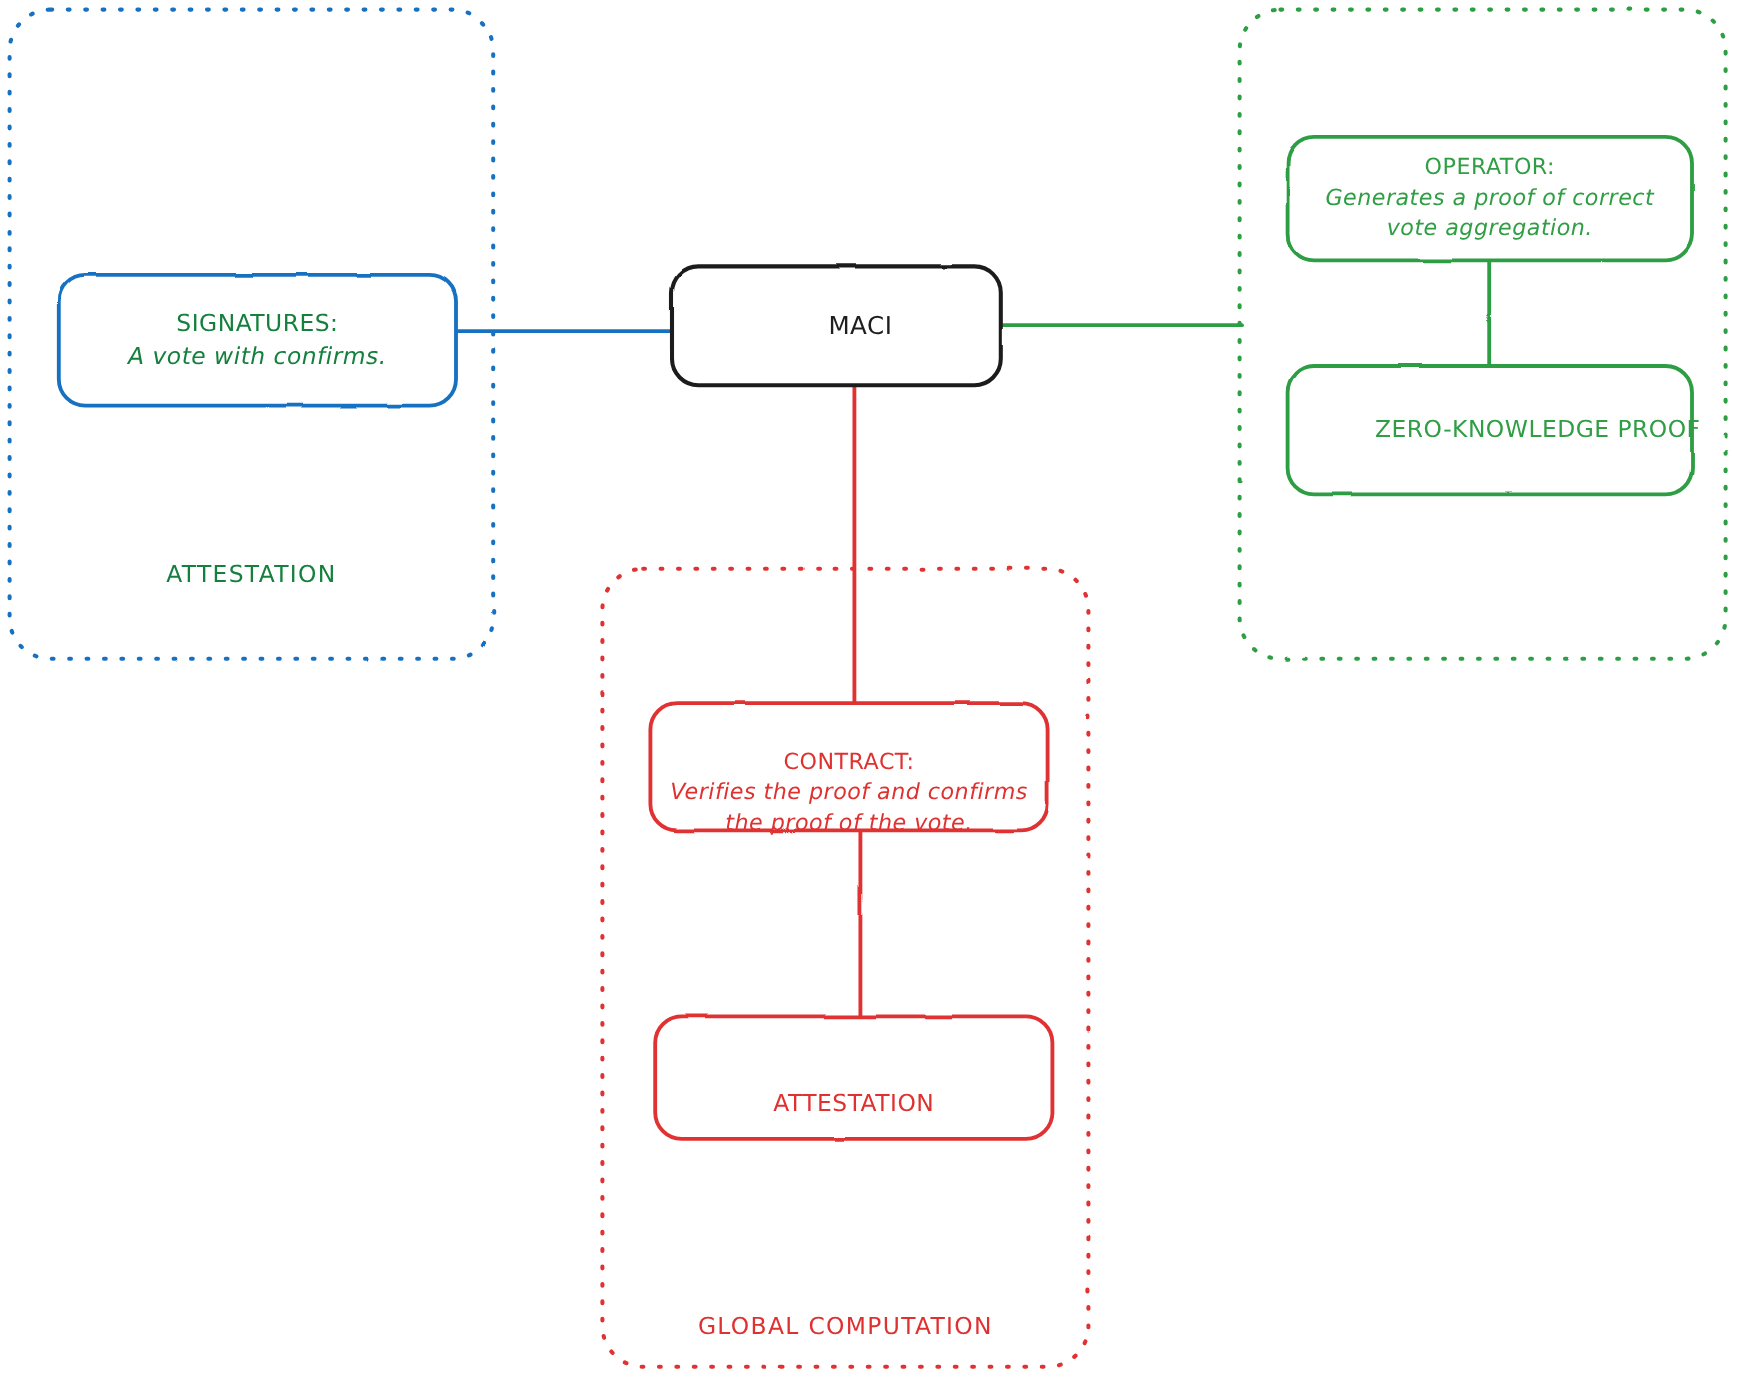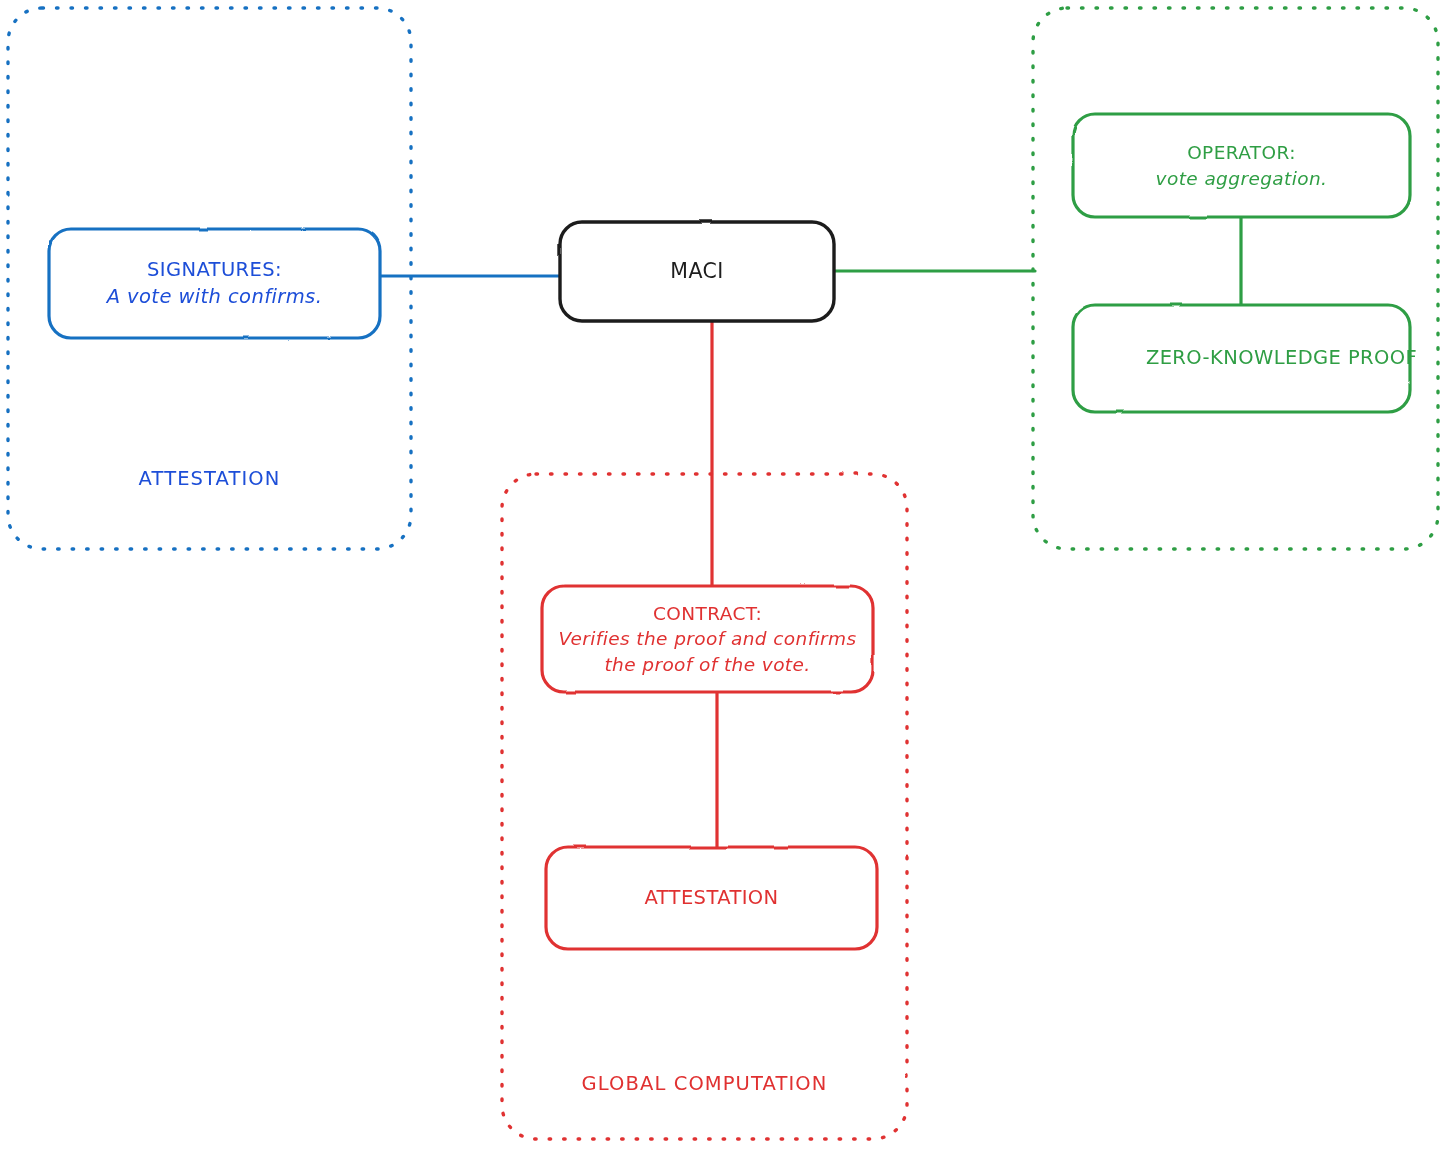--- a/index.html
+++ b/index.html
@@ -47,23 +47,23 @@
   }
   .node-label .line { display: block; }
   .group-label {
     position: absolute;
     text-align: center;
     font-family: "DejaVu Sans", sans-serif;
     letter-spacing: 1.1px;
     white-space: nowrap;
   }
   
-  .c-blue  { color: #1d4ed8; border-radius: 21px; }
+  .c-blue  { color: #15803d; border-radius: 21px; }
   .c-green { color: #2f9e44; }
-  .c-red   { color: #e03131; }
+  .c-red   { color: #e03131; margin-top: 22px; }
   .c-black { color: #1e1e1e; }
 
   .sz-20 { font-size: 19.5px; }
   .sz-19 { font-size: 18.5px; }
   .sz-21 { font-size: 20.5px; }
 
   .it { font-style: italic; }
 </style>
 </head>
 <body>
@@ -121,26 +121,27 @@
     </g>
   </svg>
 
   <div class="label-layer">
 
     <div class="node-label c-blue" style="left:49px; top:229px; width:331px; height:109px;">
       <span class="line sz-20">SIGNATURES:</span>
       <span class="line sz-20 it">A vote with confirms.</span>
     </div>
 
-    <div class="node-label c-black" style="left:560px; top:222px; width:274px; height:99px;">
+    <div class="node-label c-black" style="left:560px; top:222px; width:274px; height:99px;padding-left:20px;">
       <span class="line sz-21">MACI</span>
     </div>
 
     <div class="node-label c-green" style="left:1073px; top:114px; width:337px; height:103px;">
       <span class="line sz-19">OPERATOR:</span>
+      <span class="line sz-19 it">Generates a proof of correct</span>
       <span class="line sz-19 it">vote aggregation.</span>
     </div>
 
     <div class="node-label c-green" style="left:1073px; top:305px; width:337px; height:107px;margin-left:40px;">
       <span class="line sz-20">ZERO-KNOWLEDGE PROOF</span>
     </div>
 
     <div class="node-label c-red" style="left:542px; top:586px; width:331px; height:106px;">
       <span class="line sz-19">CONTRACT:</span>
       <span class="line sz-19 it">Verifies the proof and confirms</span>

